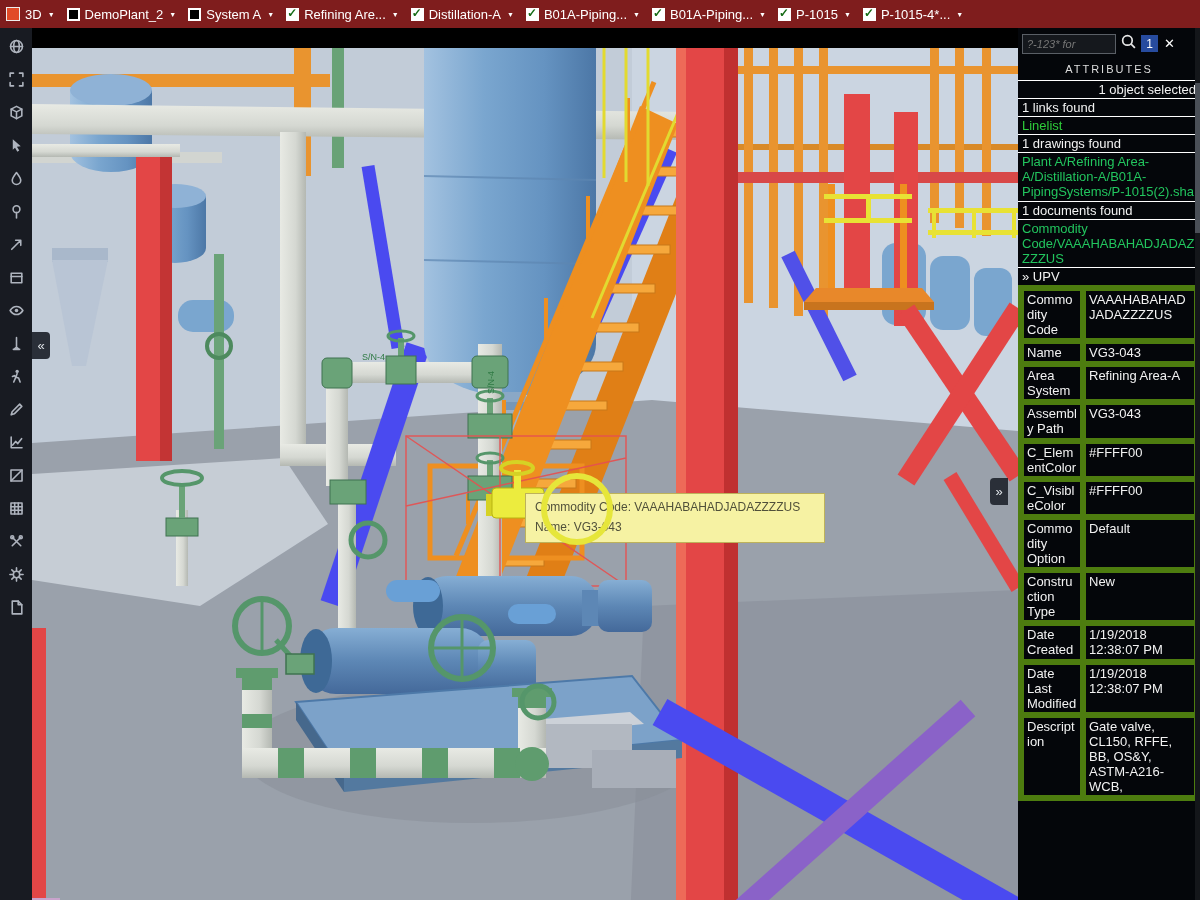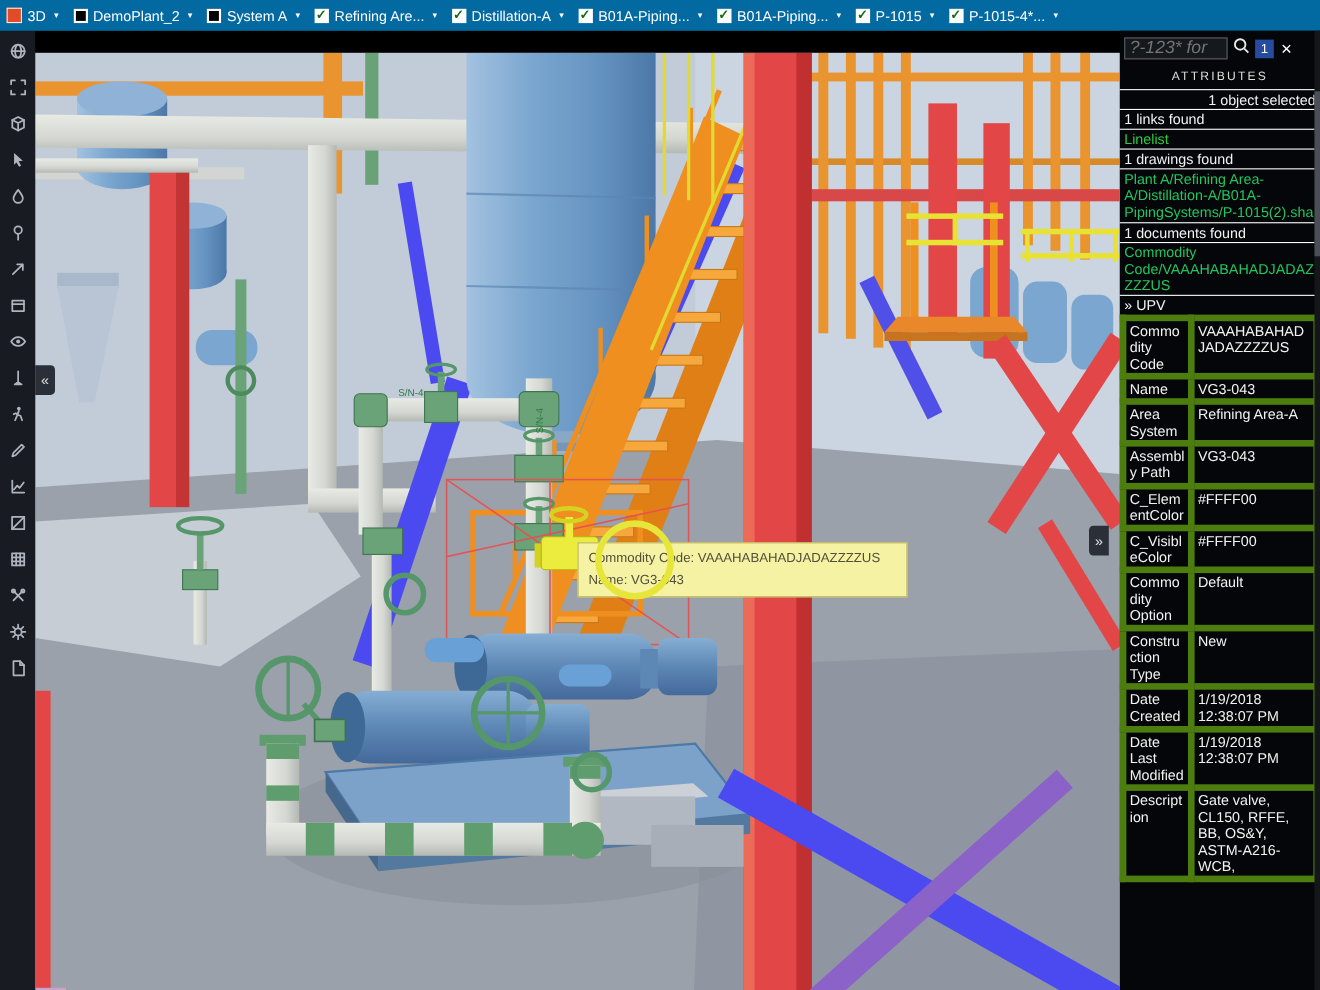--- a/index.html
+++ b/index.html
@@ -1,20 +1,20 @@
 <!DOCTYPE html>
 <html><head>
 <meta charset="utf-8">
 <style>
   * { margin:0; padding:0; box-sizing:border-box; }
   html,body { width:1200px; height:900px; background:#000; font-family:"Liberation Sans",sans-serif; overflow:hidden; }
   body { position:relative; }
 
   
-  .topbar { position:absolute; left:0; top:0; width:1200px; height:28px; background:#0369a1;
+  .topbar { position:absolute; left:0; top:0; width:1200px; height:28px; background:#7f1d1d;
             display:flex; align-items:center; gap:12px; padding:0 6px; z-index:40; }
   .tb-item { display:flex; align-items:center; gap:5px; color:#fff; font-size:13px; white-space:nowrap; cursor:default; }
   .tb-caret { font-size:7px; color:#fff; margin-left:1px; }
   .icon-red-sq { width:14px; height:14px; background:#e14b28; border:1px solid #eee; }
   .icon-win { width:13px; height:13px; border:2px solid #fff; background:#000; }
   .checkbox { width:13px; height:13px; background:#fff; position:relative; }
   .checkbox::after { content:"✓"; position:absolute; left:1px; top:-2px; font-size:12px; font-weight:bold; color:#156a15; }
 
   
   .left-toolbar { position:absolute; left:0; top:28px; width:32px; height:872px; background:#181b22;
@@ -30,21 +30,21 @@
              color:#50503a; font-size:12px; padding:4px 9px; line-height:1.65; z-index:5; }
   .highlight-ring { position:absolute; left:509px; top:425px; width:72px; height:72px; border:6px solid #e6e63a;
                     border-radius:50%; z-index:6; pointer-events:none; }
   .expand-tab { position:absolute; left:958px; top:430px; width:18px; height:27px; background:#2a2f38; color:#dfe3e8;
                 font-size:13px; display:flex; align-items:center; justify-content:center; border-radius:4px 0 0 4px; z-index:7; }
 
   
   .panel { position:absolute; left:1018px; top:28px; width:182px; height:872px; background:#04060a; color:#eee; z-index:40; }
   .search-row { display:flex; align-items:center; gap:4px; padding:5px 8px 5px 4px; }
   .search-input { width:94px; height:20px; background:#15181d; border:1px solid #5a5f66; color:#9aa0a8;
-                  font-style:italic; font-size:16px; padding:0 4px; font-family:"Liberation Sans",sans-serif; }
+                  font-style:italic; font-size:11px; padding:0 4px; font-family:"Liberation Sans",sans-serif; }
   .search-btn svg { stroke:#e8e8e8; fill:none; stroke-width:1.6; }
   .badge { width:17px; height:17px; background:#274b9e; color:#fff; font-size:12px; display:flex;
            align-items:center; justify-content:center; }
   .close-btn { color:#fff; font-size:13px; padding:0 2px; }
   .attr-title { text-align:center; font-size:11px; letter-spacing:2px; color:#ddd; padding:4px 0 5px; }
   .info-row { border-top:1px solid #fff; padding:1px 4px; font-size:13px; line-height:1.16; overflow-wrap:anywhere; color:#f2f2f2; }
   .info-row.right { text-align:right; }
   .info-row.green { color:#2ecc3a; }
   .info-row.blue { color:#22c55e; }
   table.attrs { width:100%; border-collapse:collapse; font-size:13px; table-layout:fixed; }

